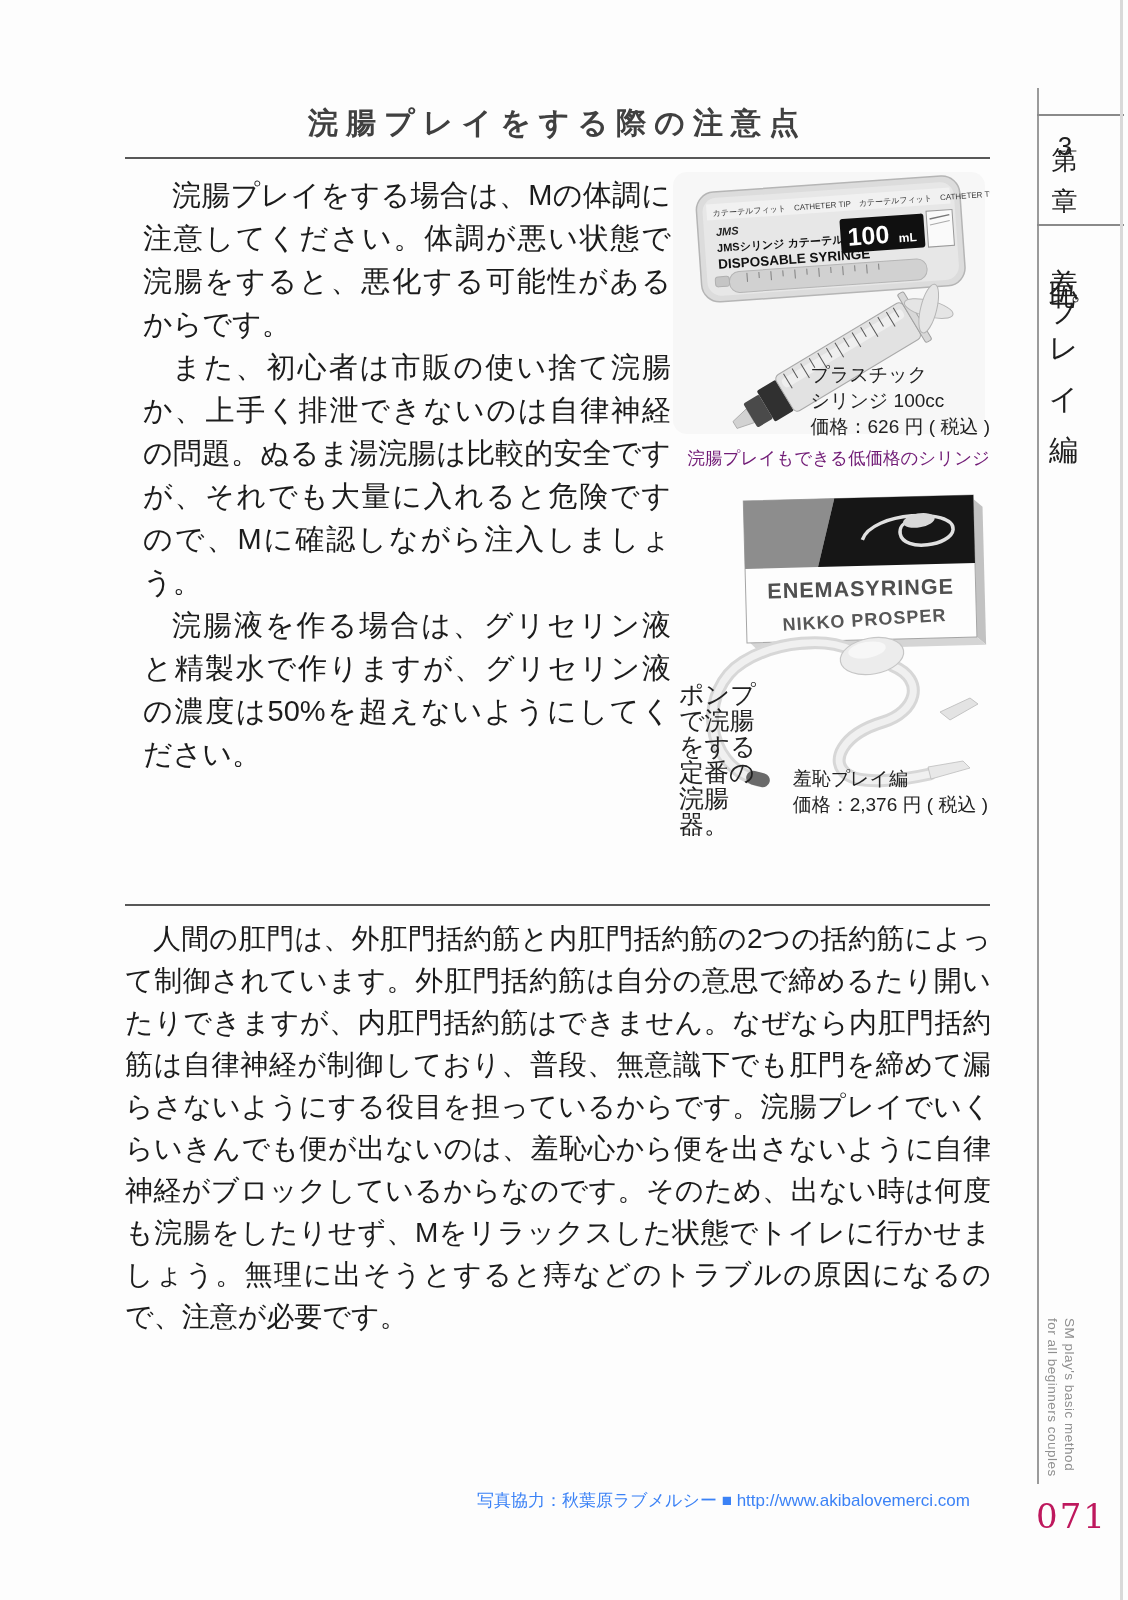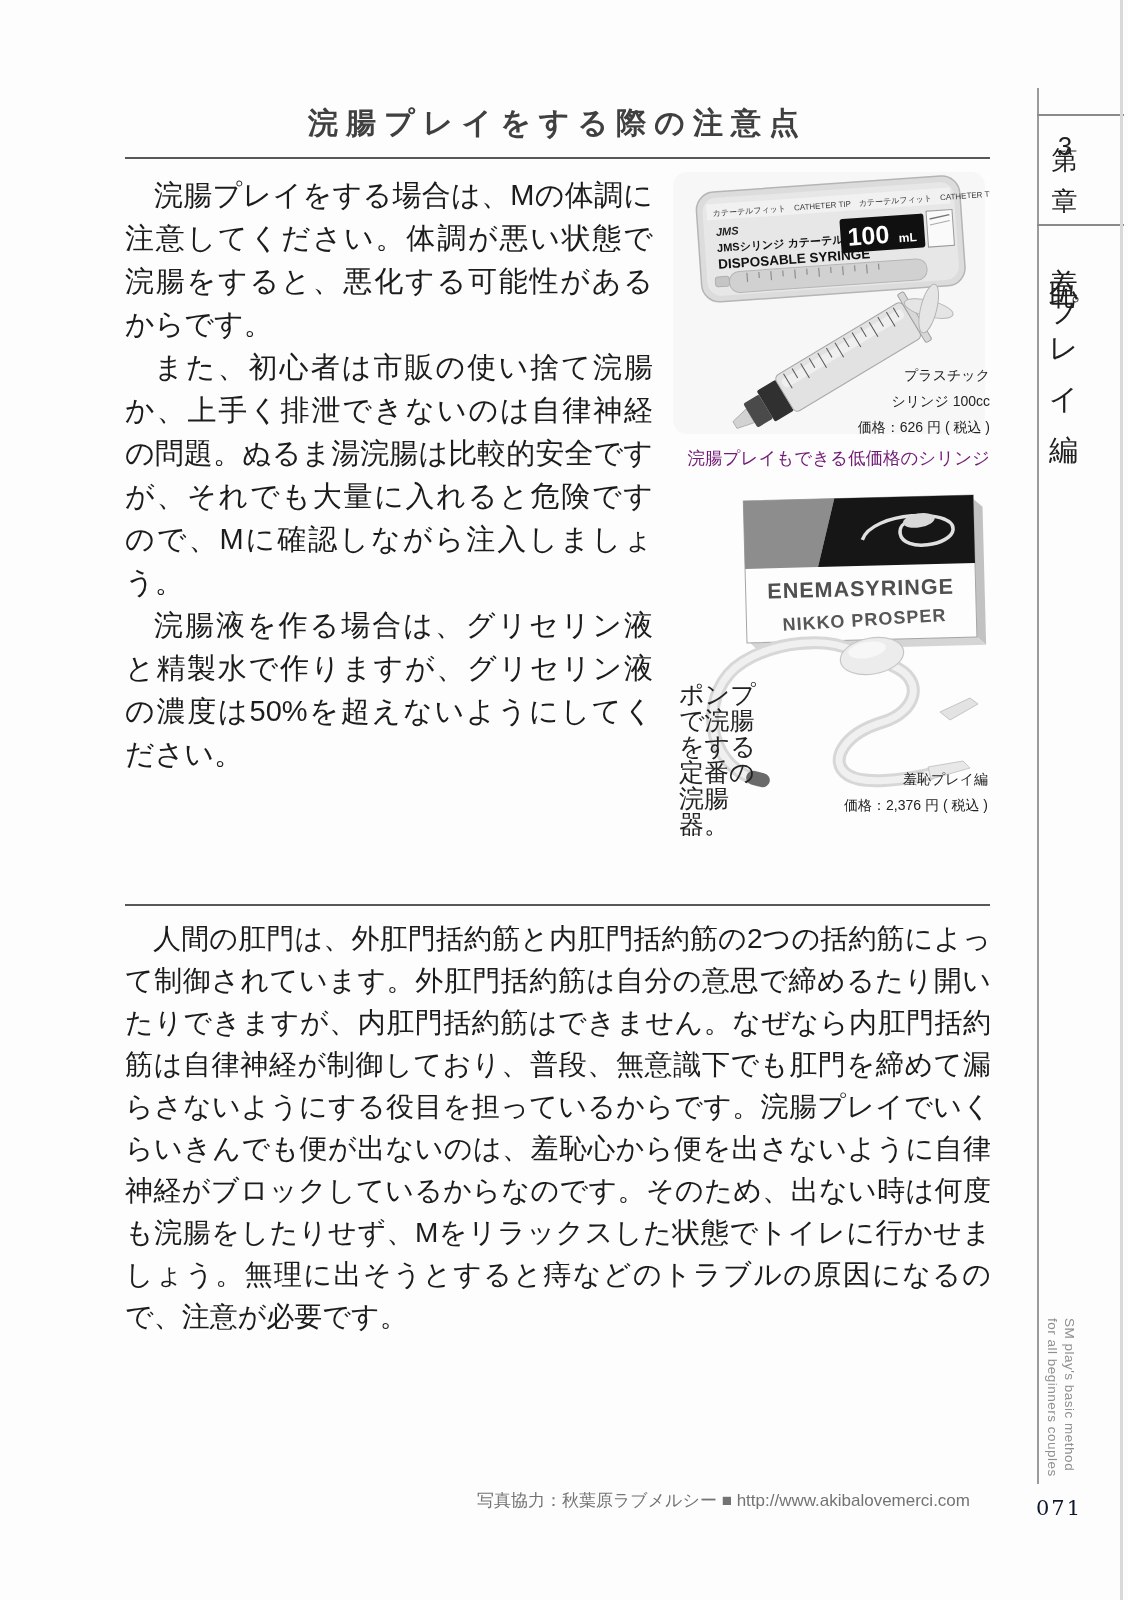--- a/index.html
+++ b/index.html
@@ -7,40 +7,40 @@
     position:relative;width:1128px;height:1600px;background:#fdfdfd;overflow:hidden;
     font-family:"Liberation Sans","DejaVu Sans",sans-serif;color:#1c1c1c;
   }
   
   .h-wrap{position:absolute;left:125px;width:865px;text-align:center;}
   .h-wrap .h-text{font-size:30px;font-weight:900;letter-spacing:8px;color:#404040;white-space:nowrap;}
   .rule{position:absolute;left:125px;width:865px;height:2px;background:#585858;}
   
   .body-col{position:absolute;text-align:justify;}
   .body-col p{margin:0;text-indent:1em;}
-  .col1{left:125px;top:174px;width:528px;font-size:29px;line-height:43px;}
+  .col1{left:143px;top:174px;width:528px;font-size:29px;line-height:43px;}
   .col2{left:125px;top:918px;width:866px;font-size:28px;line-height:42px;}
   
   .fig{position:absolute;}
-  .cap-right{position:absolute;text-align:right;font-size:14px;line-height:26px;color:#222;}
+  .cap-right{position:absolute;font-size:19px;line-height:26px;color:#222;}
   .cap-desc{position:absolute;white-space:nowrap;font-size:17.5px;color:#701a75;}
   .cap-side{position:absolute;width:96px;font-size:25px;line-height:26px;color:#222;
             overflow-wrap:anywhere;word-break:break-all;}
   
   .sb-rule{position:absolute;left:1037px;top:88px;width:2px;height:1396px;background:#9b9b9b;}
   .sb-hline{position:absolute;left:1037px;width:87px;height:2px;background:#8a8a8a;}
   .sb-chapter{position:absolute;left:1048px;top:126px;writing-mode:vertical-rl;text-orientation:upright;
               font-size:26px;letter-spacing:5px;color:#1f1f1f;}
   .sb-title{position:absolute;left:1044px;top:244px;writing-mode:vertical-rl;text-orientation:upright;
             font-size:29px;letter-spacing:14px;color:#1f1f1f;}
   .sb-english{position:absolute;left:1044px;top:1318px;writing-mode:vertical-rl;
               font-size:13.5px;line-height:17px;color:#8f8f8f;letter-spacing:.5px;}
   .page-number{position:absolute;left:1036px;top:1496px;font-family:"DejaVu Serif","Liberation Serif",serif;
-               font-size:21px;letter-spacing:2px;color:#0f172a;}
-  .credit{position:absolute;right:158px;top:1489px;font-size:17px;color:#737373;white-space:nowrap;}
+               font-size:34px;letter-spacing:2px;color:#be185d;}
+  .credit{position:absolute;right:158px;top:1489px;font-size:17px;color:#3b82f6;white-space:nowrap;}
   .scan-edge{position:absolute;left:1120px;top:0;width:3px;height:1600px;background:#d9d9d9;}
   svg text{font-family:"Liberation Sans","DejaVu Sans",sans-serif;}
 </style>
 </head>
 <body>
 
 <div class="page">
 
   <div class="h-wrap" style="top:103px;">
     <span class="h-text">浣腸プレイをする際の注意点</span>

